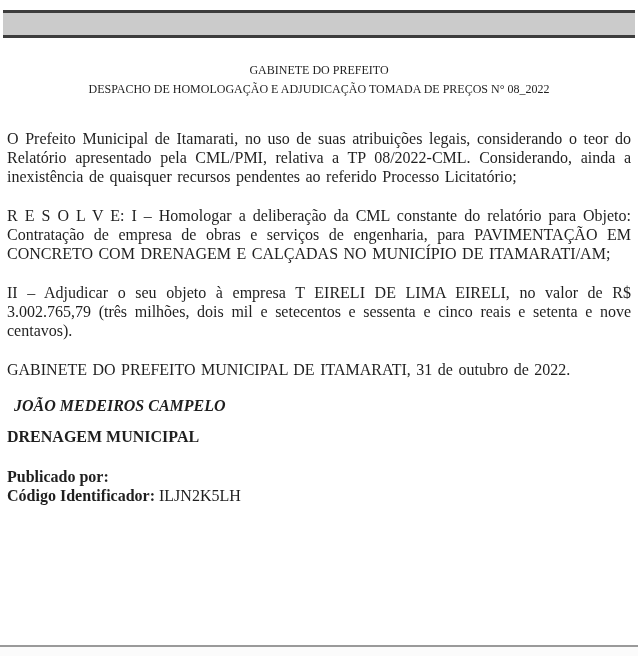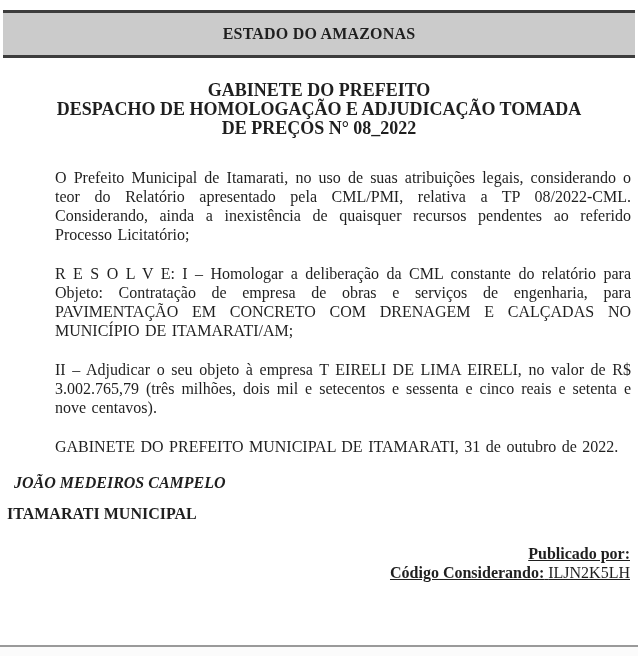--- a/index.html
+++ b/index.html
@@ -32,60 +32,58 @@
     font-weight: bold;
     font-size: 16px;
     line-height: 20px;
     letter-spacing: 0.2px;
   }
   
   .doc-title {
     margin: 23px auto 0 auto;
     max-width: 540px;
     text-align: center;
-    font-weight: bold;
-    font-size: 18px;
+    font-weight: normal;
+    font-size: 12px;
     line-height: 19px;
   }
   .doc-title .dept { display: block; }
   .doc-title .subject { display: block; }
   
   .doc-body {
     margin: 0 7px 0 7px;
   }
   .doc-body p {
     margin-top: 20px;
     font-size: 16px;
     line-height: 19px;
     text-align: justify;
     word-spacing: 1.5px;
-    margin-left: 48px;
   }
   .doc-body p.first { margin-top: 30px; }
   
   .sig-name {
     margin: 17px 7px 0 14px;
     font-weight: bold;
     font-style: italic;
     font-size: 16px;
     line-height: 19px;
   }
   .sig-role {
     margin: 12px 7px 0 7px;
     font-weight: bold;
     font-size: 16px;
     line-height: 19px;
   }
   
   .pub-footer {
     margin: 21px 8px 0 7px;
-    text-align: right;
+    text-align: left;
     font-size: 16px;
     line-height: 19px;
-    text-decoration: underline;
   }
   .pub-footer .bold { font-weight: bold; }
   
   .bottom-rule {
     position: absolute;
     left: 0;
     right: 0;
     top: 645px;
     border-top: 2px solid var(--divider);
   }
@@ -94,42 +92,41 @@
     left: 0; right: 0; top: 647px; bottom: 0;
     background: #fbfbfb;
   }
 </style>
 </head>
 <body>
 
 <div class="page">
 
   <div class="banner">
-    <div class="line">ESTADO DO AMAZONAS</div>
   </div>
 
   <div class="doc-title">
     <span class="dept">GABINETE DO PREFEITO</span>
     <span class="subject">DESPACHO DE HOMOLOGAÇÃO E ADJUDICAÇÃO TOMADA DE PREÇOS N° 08_2022</span>
   </div>
 
   <div class="doc-body">
     <p class="first">O Prefeito Municipal de Itamarati, no uso de suas atribuições legais, considerando o teor do Relatório apresentado pela CML/PMI, relativa a TP 08/2022-CML. Considerando, ainda a inexistência de quaisquer recursos pendentes ao referido Processo Licitatório;</p>
     <p>R E S O L V E: I – Homologar a deliberação da CML constante do relatório para Objeto: Contratação de empresa de obras e serviços de engenharia, para PAVIMENTAÇÃO EM CONCRETO COM DRENAGEM E CALÇADAS NO MUNICÍPIO DE ITAMARATI/AM;</p>
     <p>II – Adjudicar o seu objeto à empresa T EIRELI DE LIMA EIRELI, no valor de R$ 3.002.765,79 (três milhões, dois mil e setecentos e sessenta e cinco reais e setenta e nove centavos).</p>
     <p>GABINETE DO PREFEITO MUNICIPAL DE ITAMARATI, 31 de outubro de 2022.</p>
   </div>
 
   <div class="sig-name">JOÃO MEDEIROS CAMPELO</div>
-  <div class="sig-role">ITAMARATI MUNICIPAL</div>
+  <div class="sig-role">DRENAGEM MUNICIPAL</div>
 
   <div class="pub-footer">
     <div class="bold">Publicado por:</div>
     <div>
-      <span class="bold">Código Considerando:</span>
+      <span class="bold">Código Identificador:</span>
       <span>ILJN2K5LH</span>
     </div>
   </div>
 
   <div class="bottom-strip"></div>
   <div class="bottom-rule"></div>
 
 </div>
 
 </body></html>

